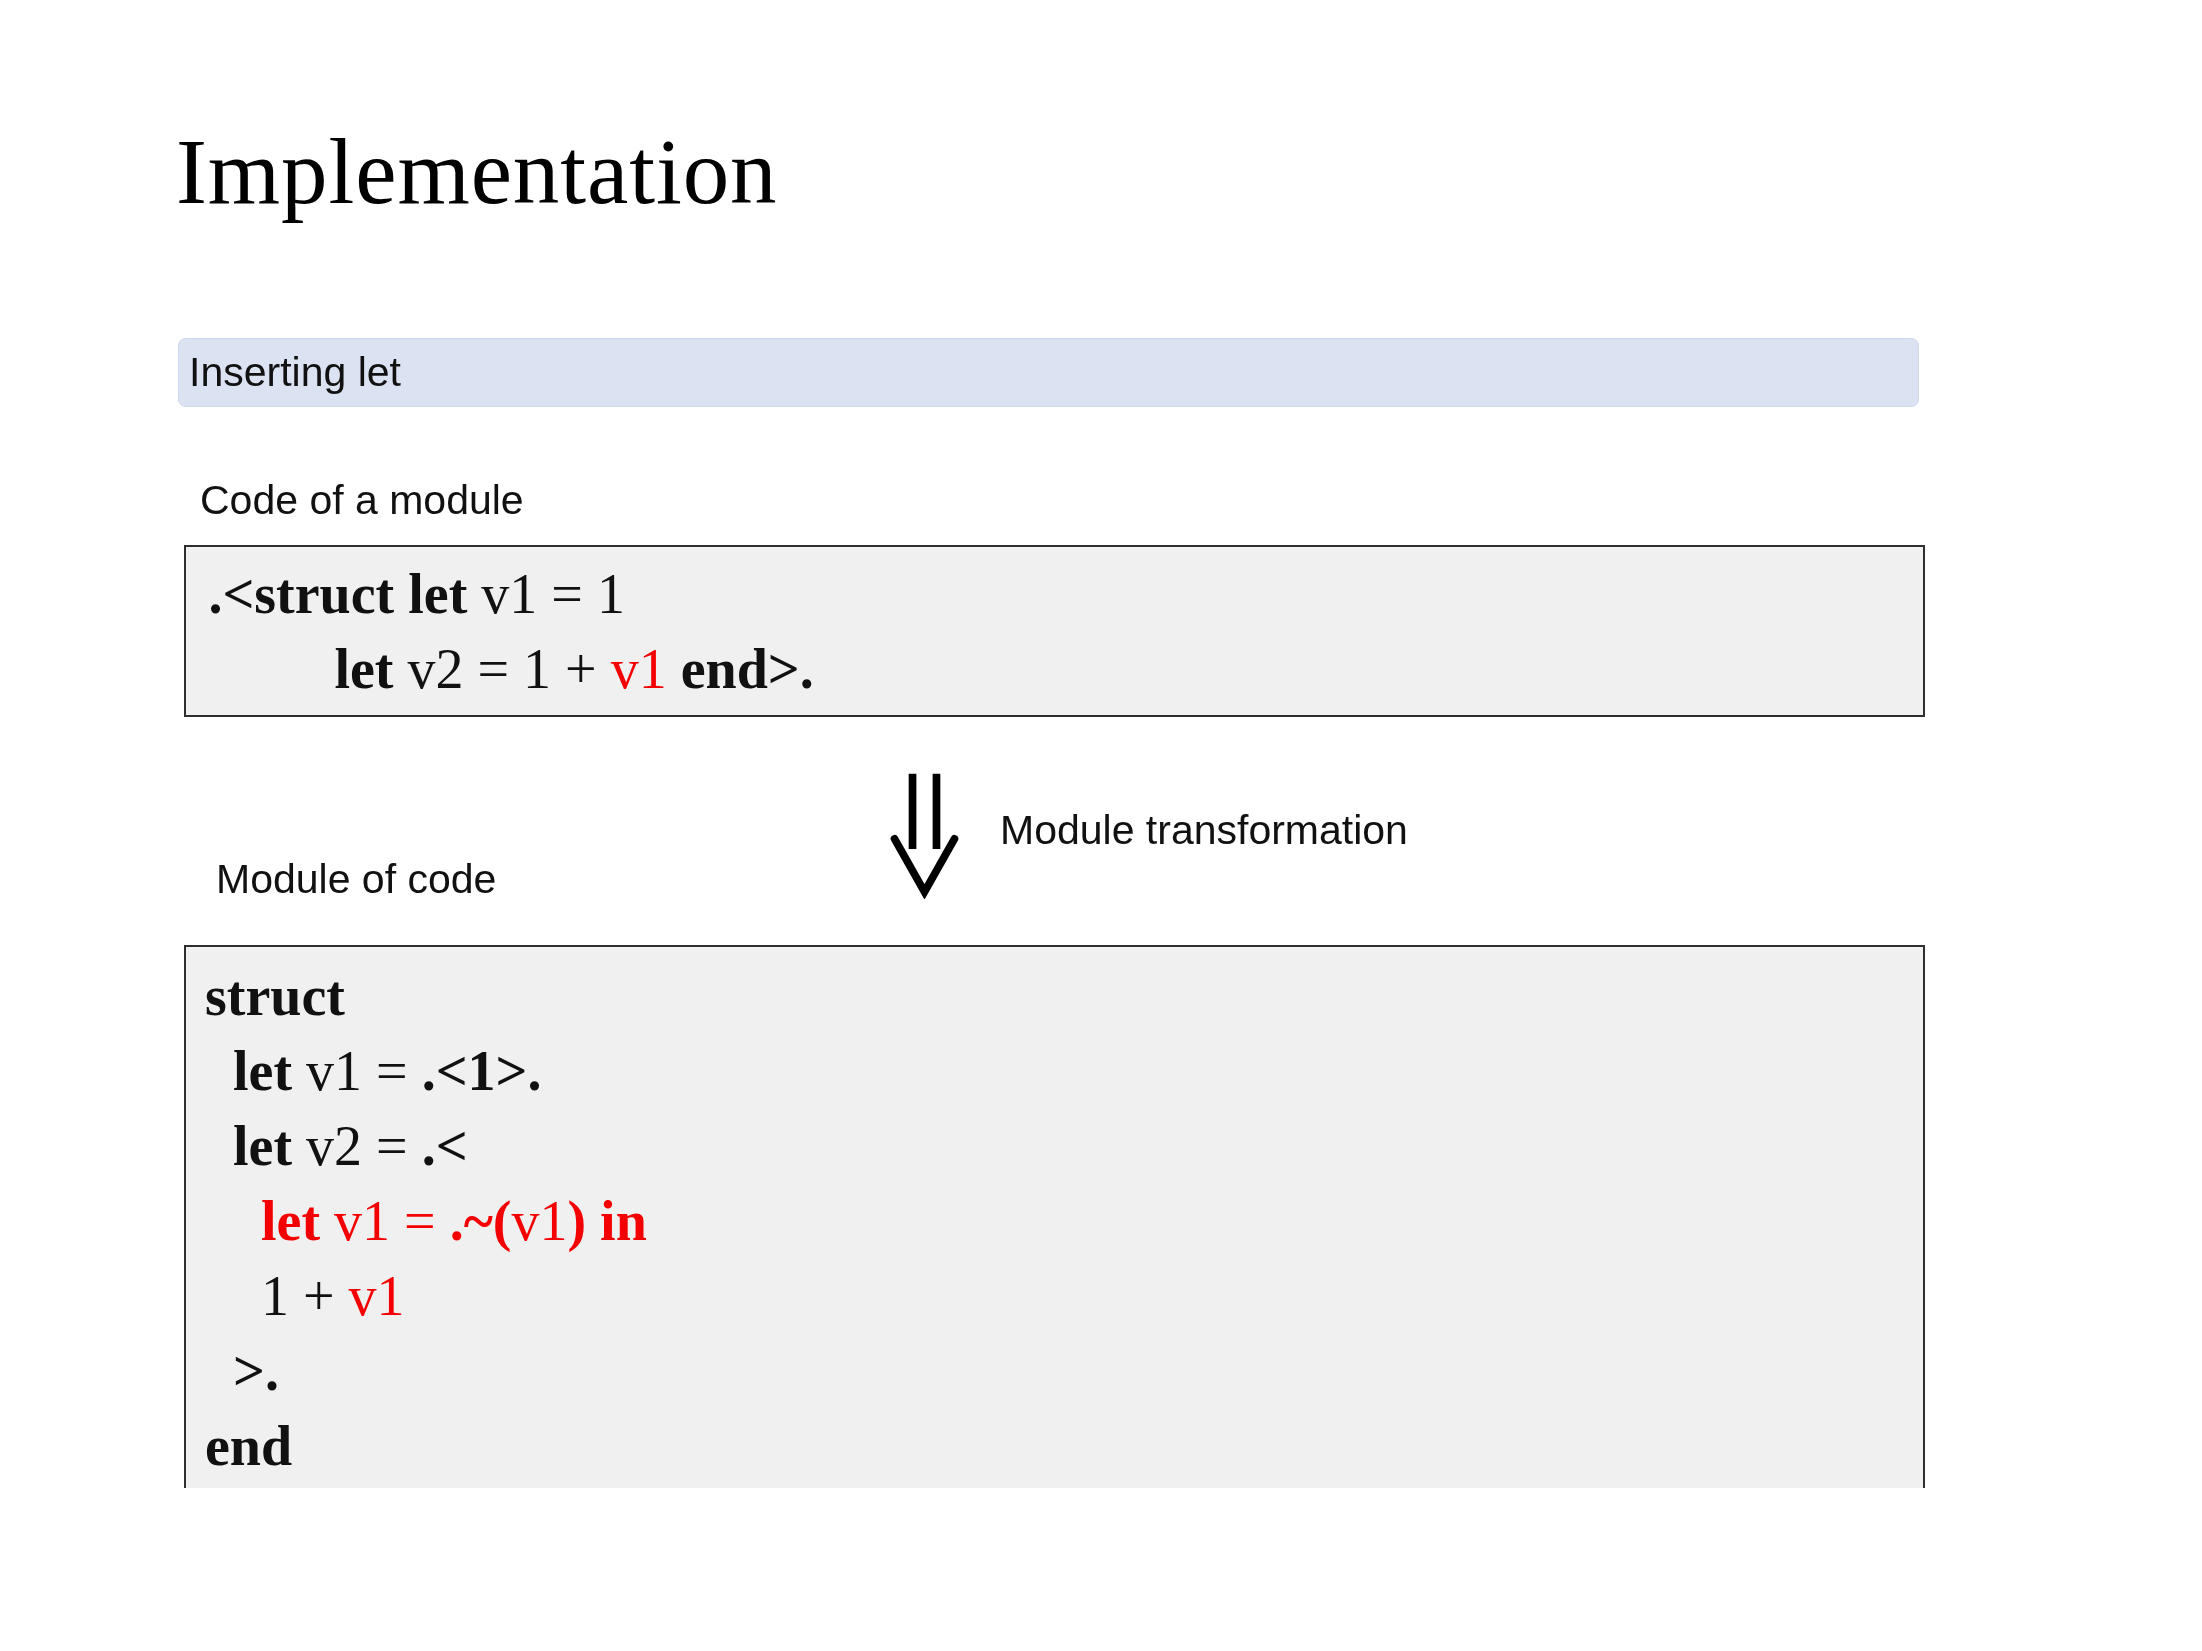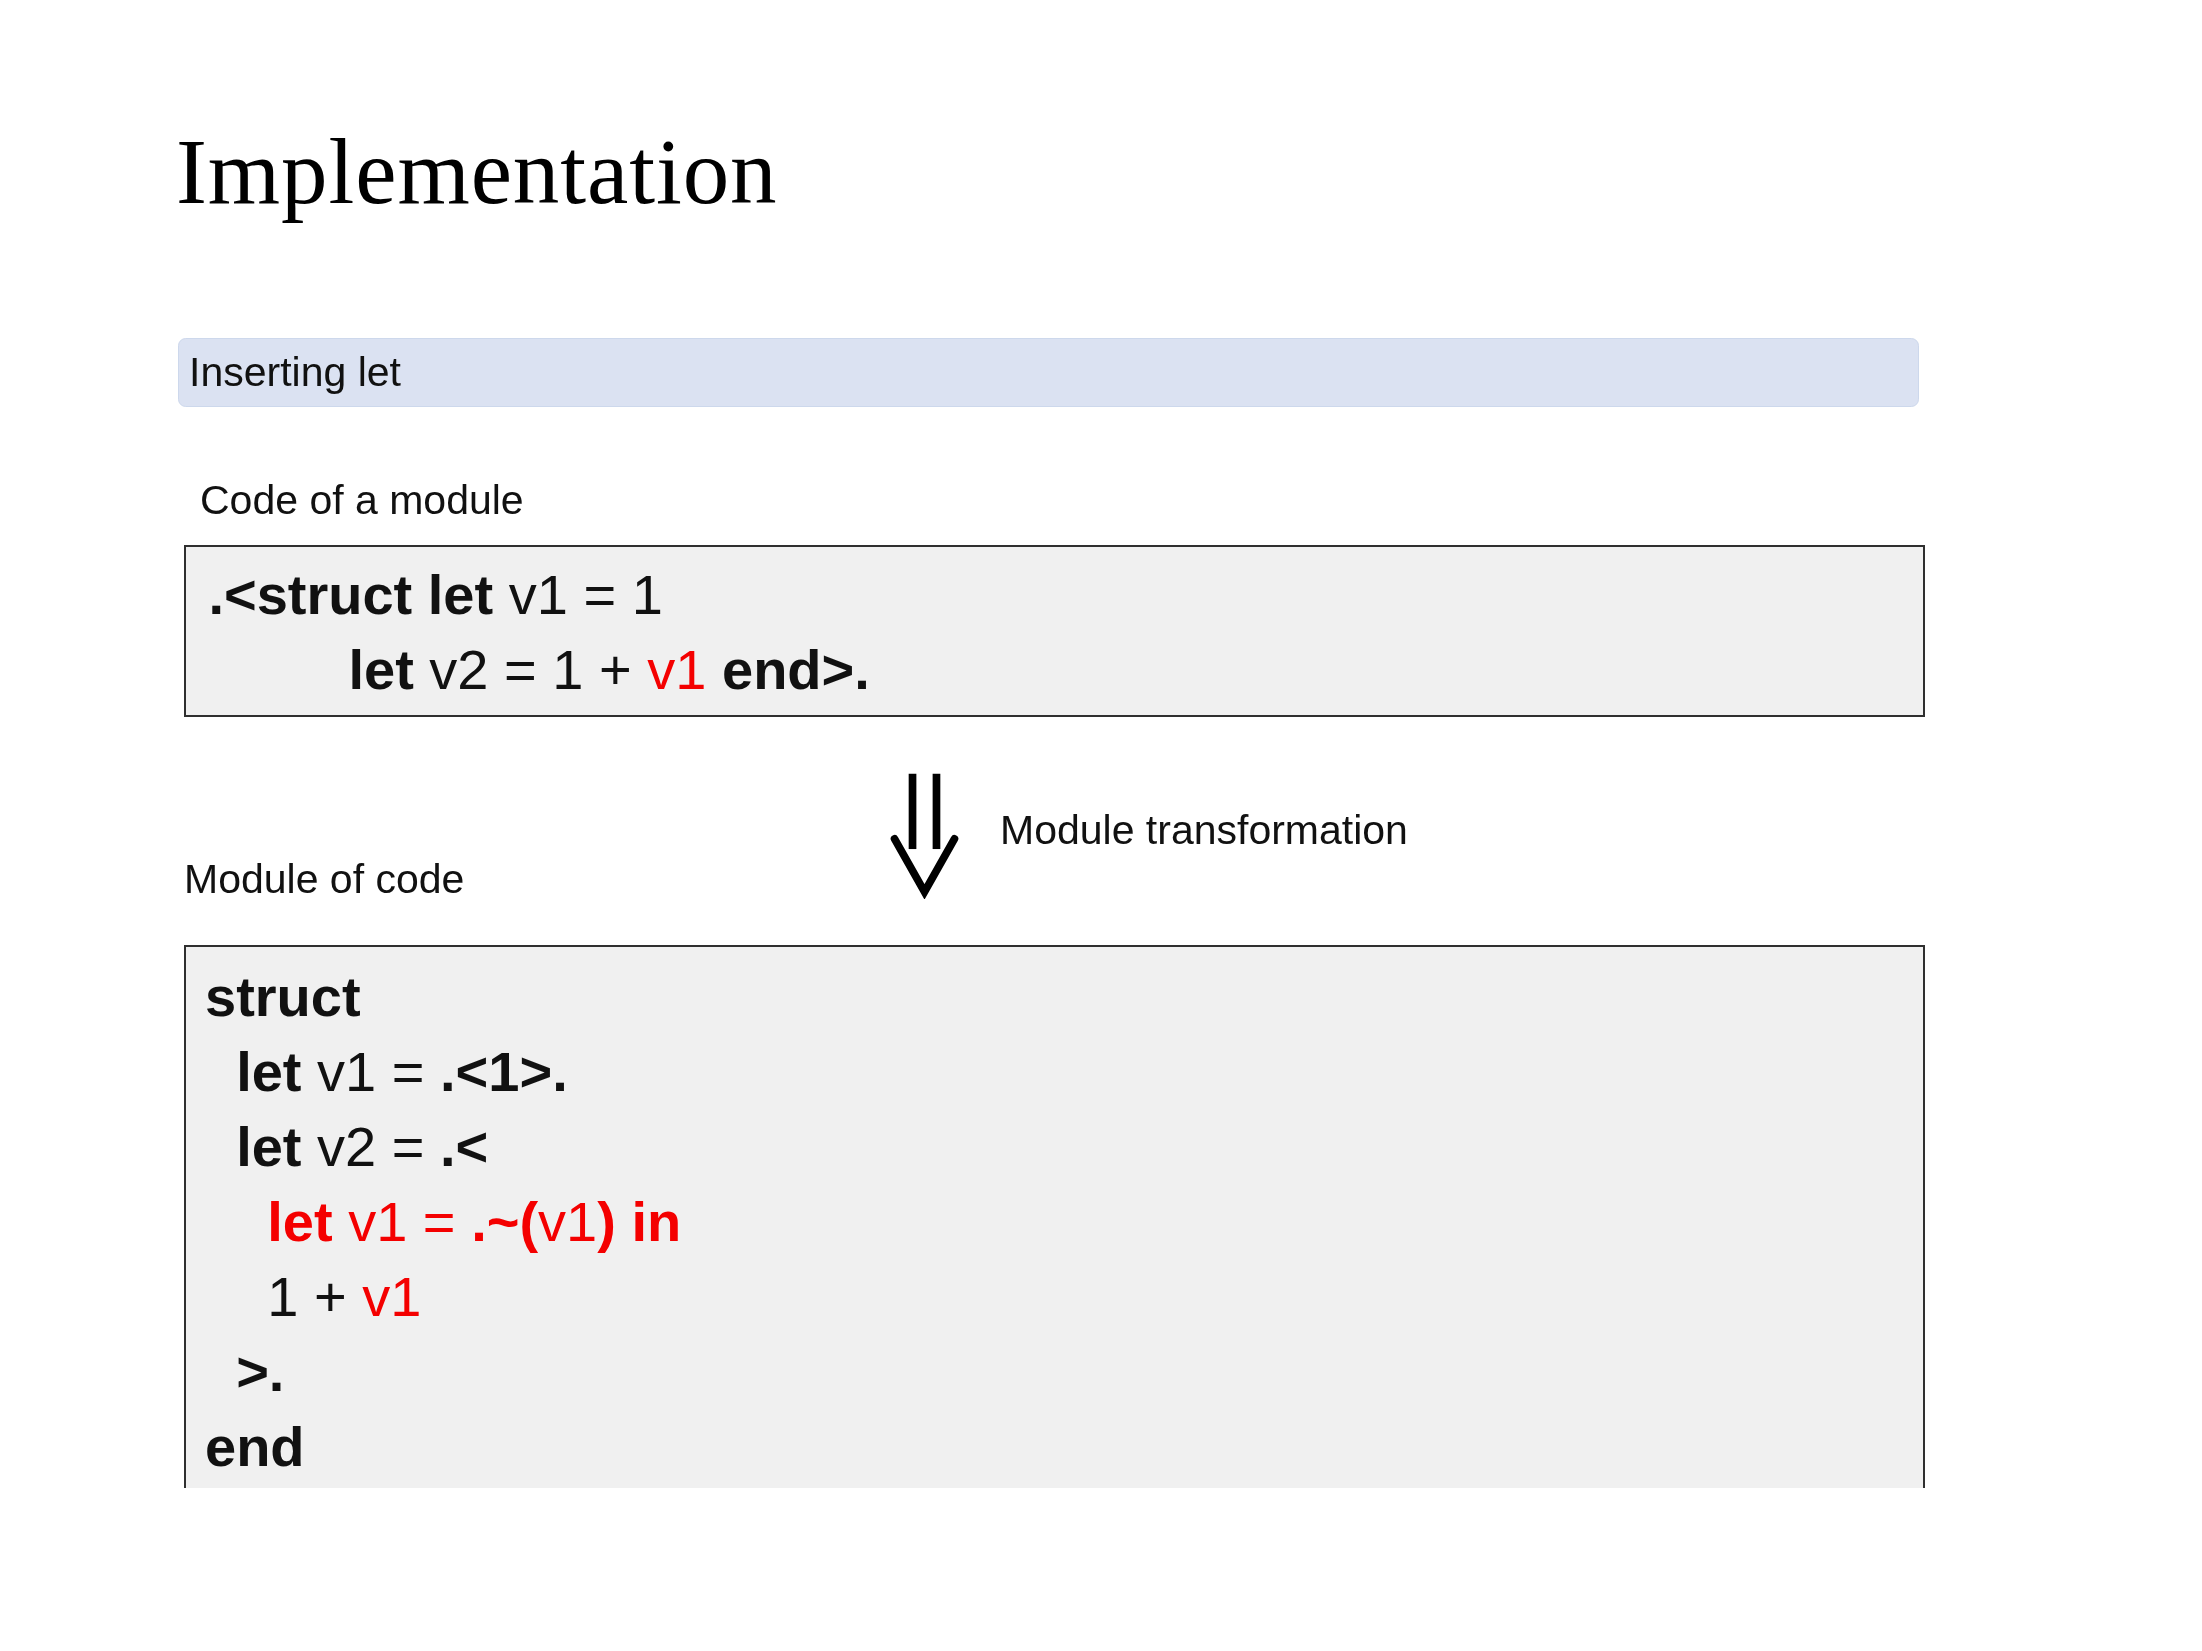--- a/index.html
+++ b/index.html
@@ -22,30 +22,30 @@
     box-sizing:border-box;
     display:flex;align-items:center;
   }
   .banner-label{
     font-size:41px;color:#111111;padding-left:10px;
   }
   .side-label{
     position:absolute;font-size:41px;color:#111111;white-space:nowrap;
   }
   .label-code-of-module{left:200px;top:471px;margin-top:6px;}
-  .label-module-of-code{left:184px;top:856px;}
+  .label-module-of-code{left:216px;top:856px;}
   .codebox{
     position:absolute;left:184px;width:1741px;
     background:#f0f0f0;border:2.6px solid #2f2f2f;
     box-sizing:border-box;
   }
   .codebox-1{top:545px;height:172px;padding:10.3px 0 0 22.4px;}
   .codebox-2{top:945px;height:553px;padding:12px 12px 0 19px;}
   .code-line{
-    font-family:Liberation Sans, sans-serif;
+    font-family:Liberation Serif, serif;
     font-size:56px;line-height:75px;
     color:#111111;white-space:pre;
   }
   .seg-n{font-weight:400;color:#111111;}
   .seg-b{font-weight:700;color:#111111;}
   .seg-r{font-weight:400;color:#f40000;}
   .seg-rb{font-weight:700;color:#f40000;}
   .arrow-wrap{
     position:absolute;left:886px;top:770px;width:77px;height:129px;
   }

